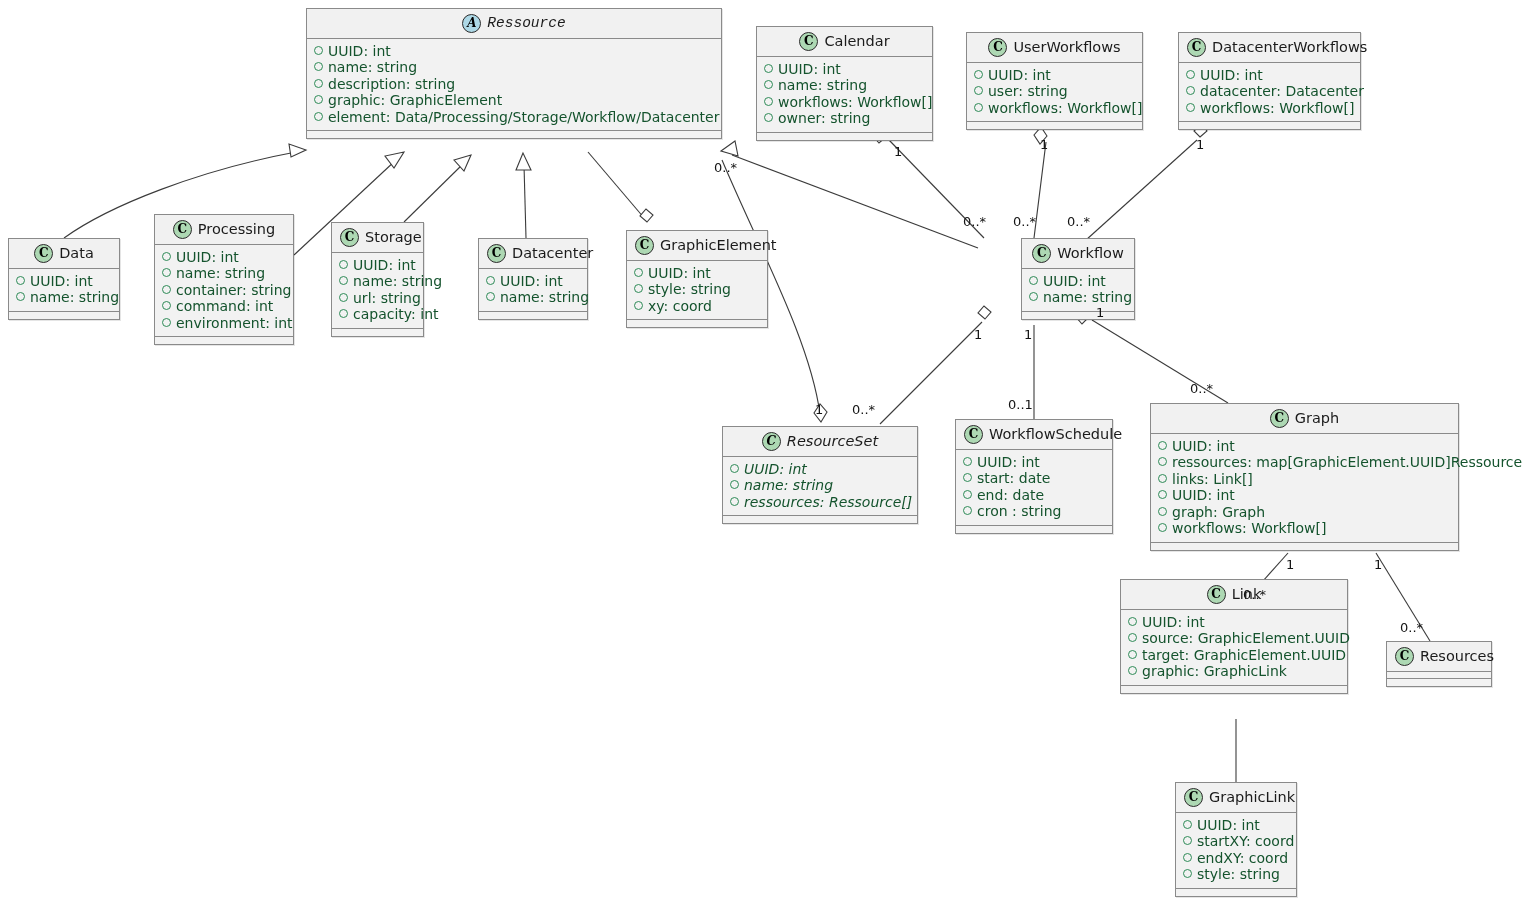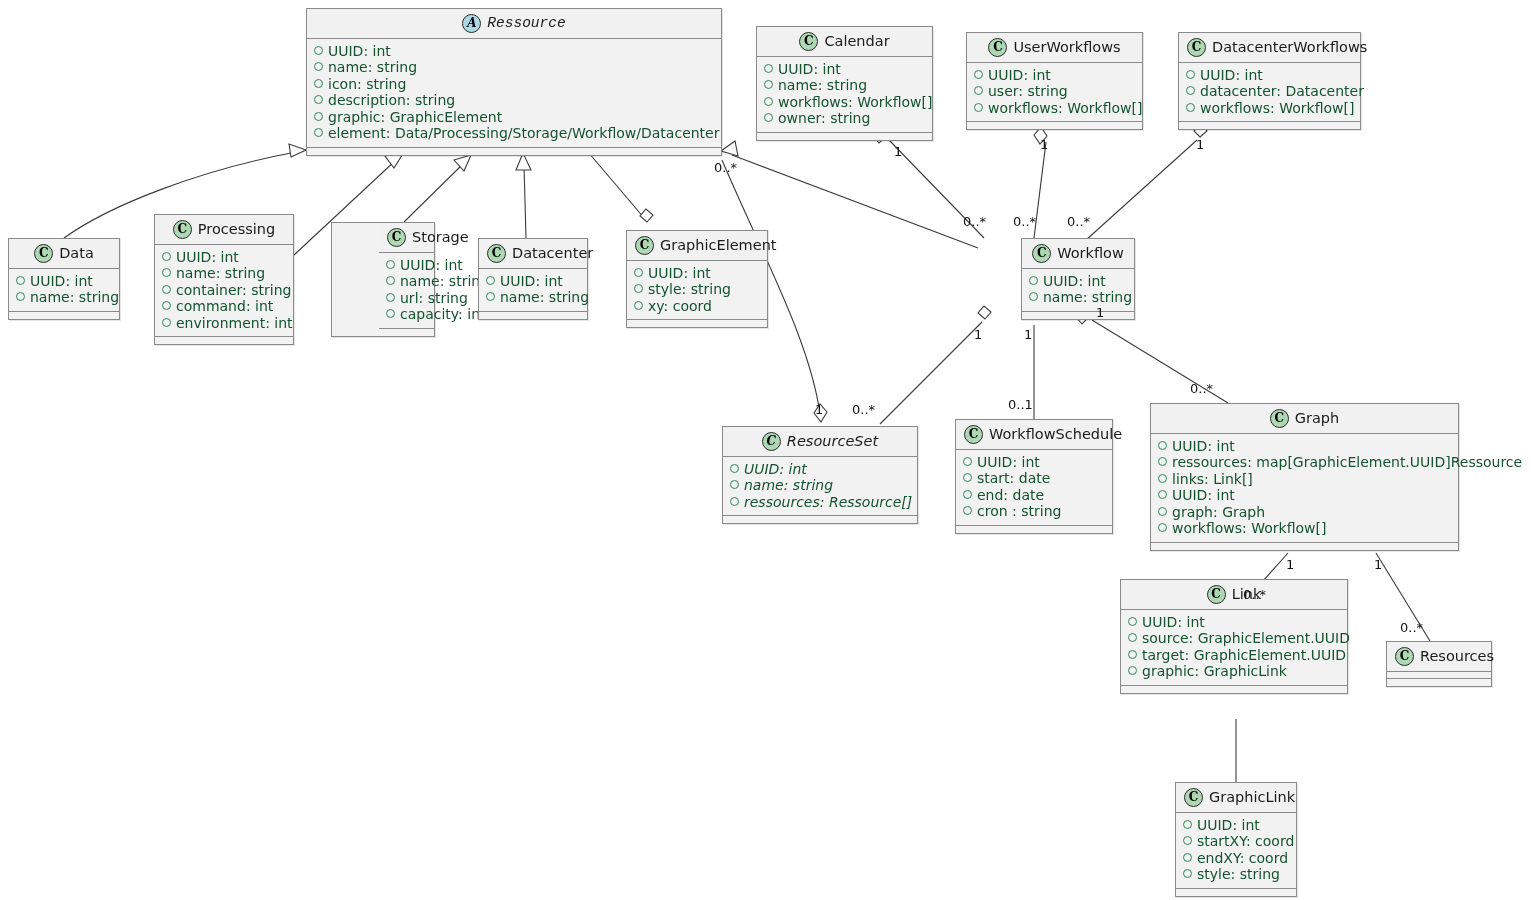--- a/index.html
+++ b/index.html
@@ -194,21 +194,20 @@
 
     </g>
   </svg>
 
   <div id="classes-layer">
       <div class="uml-class uml-abstract" style="left: 306px; top: 8px; width: 416px;">
         <div class="uml-header"><span class="icon-circle icon-abstract">A</span><span class="nm">Ressource</span></div>
         <div class="uml-attrs">
           <div class="attr"><span class="bullet"></span><span>UUID: int</span></div>
           <div class="attr"><span class="bullet"></span><span>name: string</span></div>
-          <div class="attr"><span class="bullet"></span><span>icon: string</span></div>
           <div class="attr"><span class="bullet"></span><span>description: string</span></div>
           <div class="attr"><span class="bullet"></span><span>graphic: GraphicElement</span></div>
           <div class="attr"><span class="bullet"></span><span>element: Data/Processing/Storage/Workflow/Datacenter</span></div>
         </div>
         <div class="uml-foot"></div>
       </div>
       <div class="uml-class" style="left: 756px; top: 26px; width: 177px;">
         <div class="uml-header"><span class="icon-circle">C</span><span class="nm">Calendar</span></div>
         <div class="uml-attrs">
           <div class="attr"><span class="bullet"></span><span>UUID: int</span></div>
@@ -248,21 +247,21 @@
         <div class="uml-header"><span class="icon-circle">C</span><span class="nm">Processing</span></div>
         <div class="uml-attrs">
           <div class="attr"><span class="bullet"></span><span>UUID: int</span></div>
           <div class="attr"><span class="bullet"></span><span>name: string</span></div>
           <div class="attr"><span class="bullet"></span><span>container: string</span></div>
           <div class="attr"><span class="bullet"></span><span>command: int</span></div>
           <div class="attr"><span class="bullet"></span><span>environment: int</span></div>
         </div>
         <div class="uml-foot"></div>
       </div>
-      <div class="uml-class" style="left: 331px; top: 222px; width: 104px; padding-left: 47px;">
+      <div class="uml-class" style="left: 331px; top: 222px; width: 93px;">
         <div class="uml-header"><span class="icon-circle">C</span><span class="nm">Storage</span></div>
         <div class="uml-attrs">
           <div class="attr"><span class="bullet"></span><span>UUID: int</span></div>
           <div class="attr"><span class="bullet"></span><span>name: string</span></div>
           <div class="attr"><span class="bullet"></span><span>url: string</span></div>
           <div class="attr"><span class="bullet"></span><span>capacity: int</span></div>
         </div>
         <div class="uml-foot"></div>
       </div>
       <div class="uml-class" style="left: 478px; top: 238px; width: 110px;">

